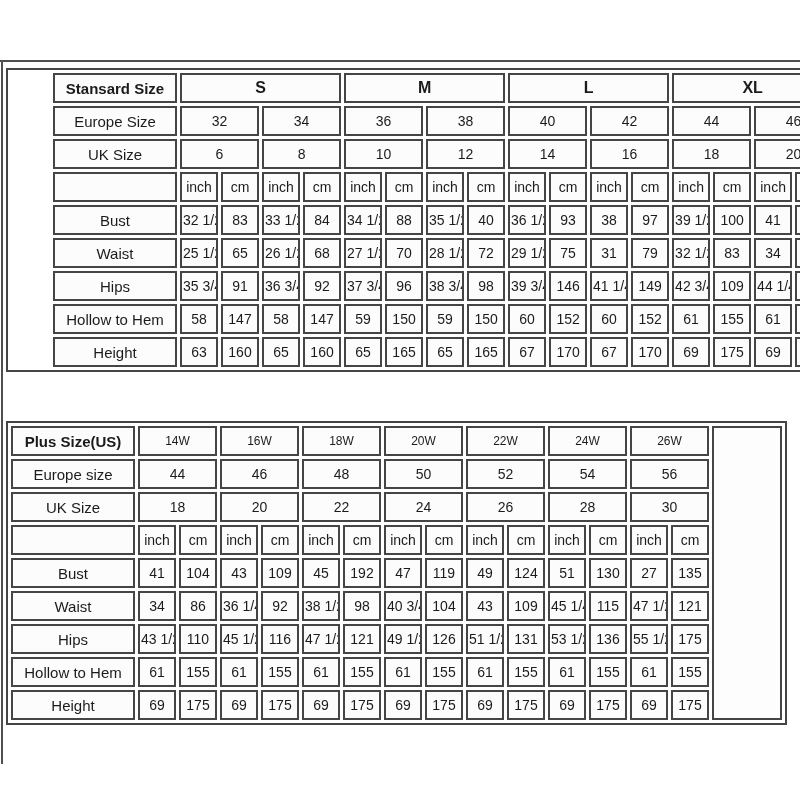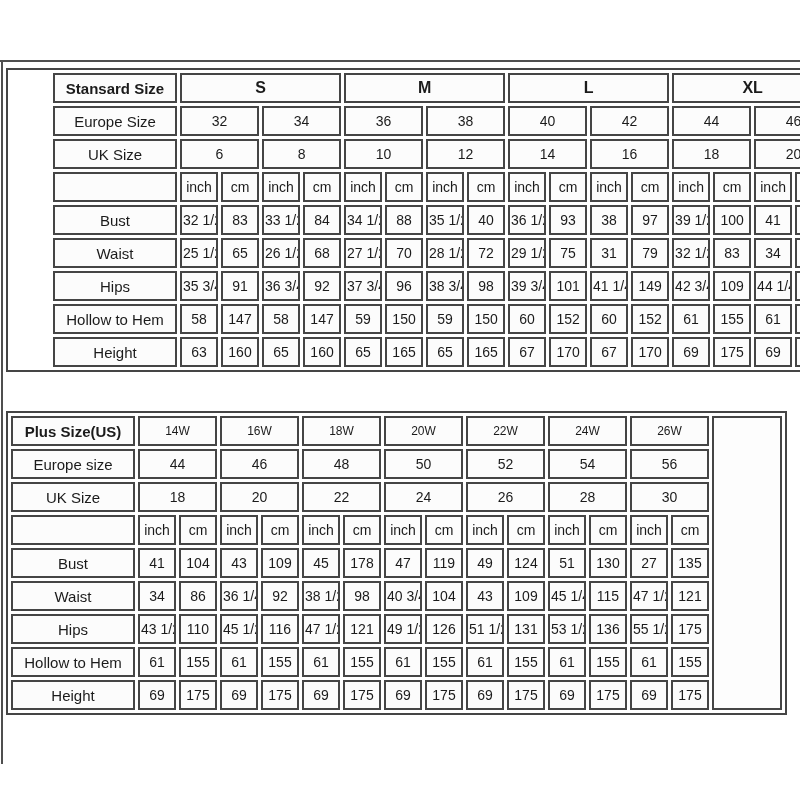--- a/index.html
+++ b/index.html
@@ -8,21 +8,21 @@
     font-family:"Liberation Sans", sans-serif;color:#1b1b1b;overflow:hidden;
   }
   .frame-line{position:absolute;background:#4f4f4f;}
   #frame-top{left:0;top:60px;width:800px;height:2px;}
   #frame-left{left:1px;top:60px;width:2px;height:704px;}
   table.size-table{
     position:absolute;border-collapse:separate;border-spacing:3px;
     table-layout:fixed;background:#ffffff;border:2px solid #454545;
   }
   #standard-table{left:6px;top:68px;width:790px;padding-left:42px;}
-  #plus-table{left:6px;top:411px;width:781px;}
+  #plus-table{left:6px;top:421px;width:781px;}
   .size-table th,.size-table td{
     box-sizing:border-box;border:2px solid #454545;background:#fcfcfc;
     text-align:center;vertical-align:middle;height:30px;padding:0 1px;
     font-size:14px;font-weight:normal;white-space:nowrap;overflow:hidden;
   }
   .size-table .hdr{font-weight:bold;font-size:16px;}
   .size-table .row-label{font-size:15px;}
   .size-table .size-col{font-size:12px;}
   .size-table .unit{font-size:14px;}
   .size-table .void-col{background:#fdfdfd;}
@@ -144,21 +144,21 @@
         <th class="row-label">Hips</th>
         <td class="val">35 3/4</td>
         <td class="val">91</td>
         <td class="val">36 3/4</td>
         <td class="val">92</td>
         <td class="val">37 3/4</td>
         <td class="val">96</td>
         <td class="val">38 3/4</td>
         <td class="val">98</td>
         <td class="val">39 3/4</td>
-        <td class="val">101</td>
+        <td class="val">146</td>
         <td class="val">41 1/4</td>
         <td class="val">149</td>
         <td class="val">42 3/4</td>
         <td class="val">109</td>
         <td class="val">44 1/4</td>
         <td class="val">112</td>
       </tr>
       <tr>
         <th class="row-label">Hollow to Hem</th>
         <td class="val">58</td>
@@ -268,21 +268,21 @@
         <td class="unit">inch</td>
         <td class="unit">cm</td>
       </tr>
       <tr>
         <th class="row-label">Bust</th>
         <td class="val">41</td>
         <td class="val">104</td>
         <td class="val">43</td>
         <td class="val">109</td>
         <td class="val">45</td>
-        <td class="val">178</td>
+        <td class="val">192</td>
         <td class="val">47</td>
         <td class="val">119</td>
         <td class="val">49</td>
         <td class="val">124</td>
         <td class="val">51</td>
         <td class="val">130</td>
         <td class="val">27</td>
         <td class="val">135</td>
       </tr>
       <tr>

